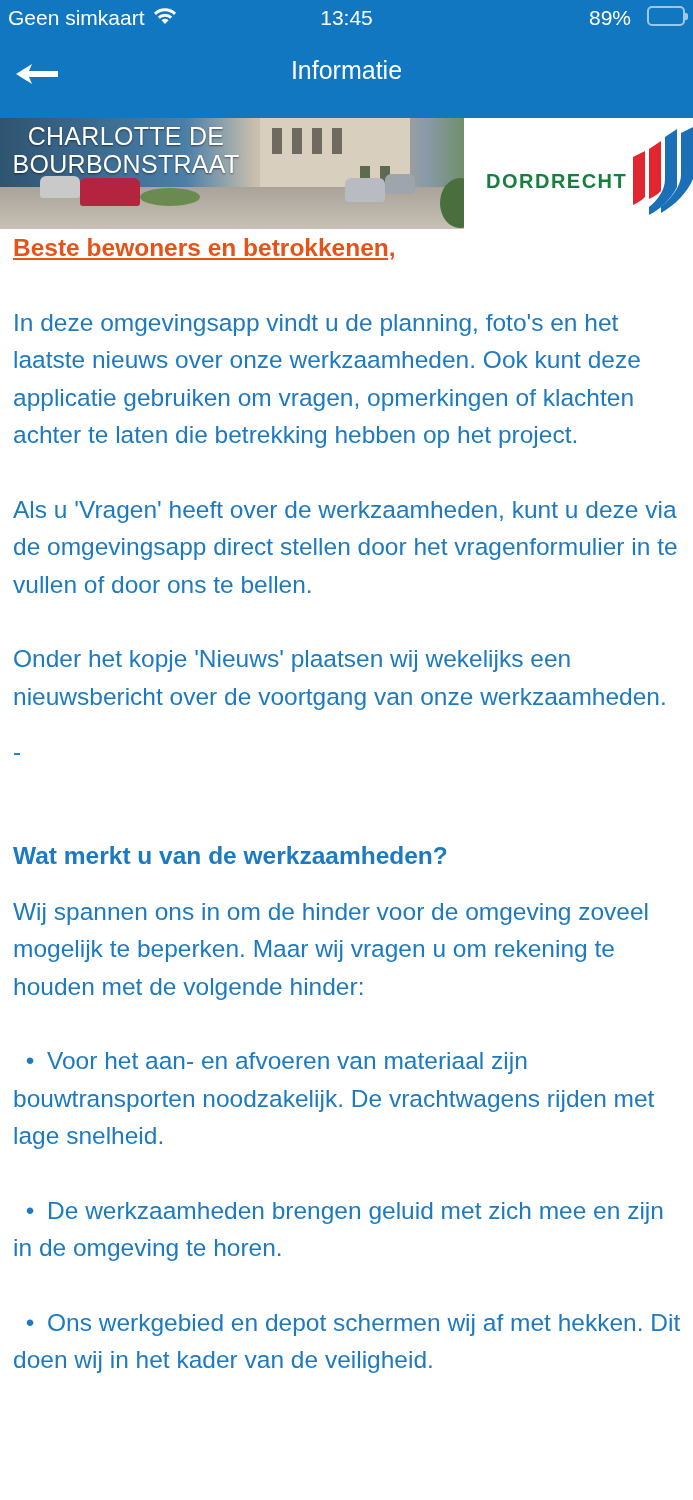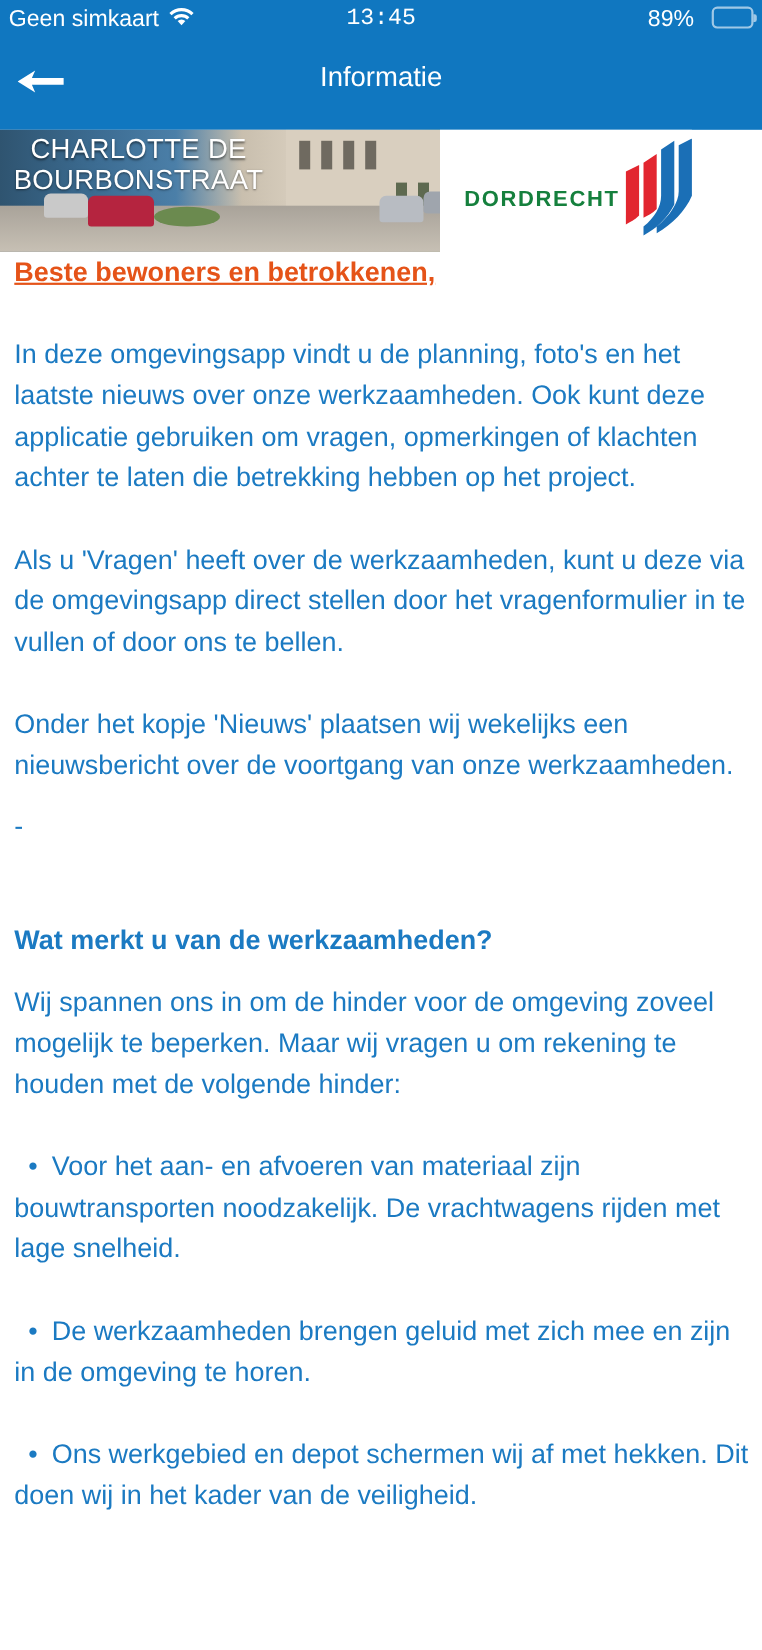--- a/index.html
+++ b/index.html
@@ -2,32 +2,32 @@
 <html><head>
   <meta charset="utf-8">
   <style>
     * { box-sizing: border-box; margin: 0; padding: 0; }
     html, body { width: 693px; height: 1500px; overflow: hidden; background: #ffffff; }
     body { font-family: "Liberation Sans", "DejaVu Sans", sans-serif; position: relative; }
 
     .topbar { position: absolute; left: 0; top: 0; width: 693px; height: 118px; background: #1077c0; color: #ffffff; }
     .status { position: absolute; left: 0; top: 0; width: 693px; height: 40px; font-size: 21px; }
     .status .carrier { position: absolute; left: 8px; top: 6px; display: flex; align-items: center; gap: 8px; }
-    .status .time { position: absolute; left: 0; right: 0; top: 6px; text-align: center; font-weight: normal; font-family: Liberation Mono, monospace; }
+    .status .time { position: absolute; left: 0; right: 0; top: 6px; text-align: center; font-weight: normal; }
     .status .battery-wrap { position: absolute; right: 8px; top: 6px; display: flex; align-items: flex-start; gap: 16px; }
     .battery { width: 38px; height: 20px; border: 2px solid rgba(255,255,255,0.6); border-radius: 5px; padding: 2px; position: relative; }
     .battery .fill { width: 100%; height: 100%; background: #ffffff; border-radius: 2px; }
     .battery::after { content: ""; position: absolute; right: -5px; top: 5px; width: 3px; height: 7px; background: rgba(255,255,255,0.6); border-radius: 0 2px 2px 0; }
 
     .navbar { position: absolute; left: 0; top: 40px; width: 693px; height: 78px; }
     .back-btn { position: absolute; left: 12px; top: 16px; width: 50px; height: 40px; display: flex; align-items: center; justify-content: center; cursor: pointer; }
     .nav-title { position: absolute; left: 0; right: 0; top: 16px; text-align: center; font-size: 25px; }
 
     .banner { position: absolute; left: 0; top: 118px; width: 693px; height: 111px; display: flex; }
-    .banner-photo { position: relative; width: 400px; height: 111px; overflow: hidden;
+    .banner-photo { position: relative; width: 464px; height: 111px; overflow: hidden;
       background:
         linear-gradient(180deg, rgba(0,0,0,0) 55%, rgba(0,0,0,0.05) 100%),
         linear-gradient(90deg, #2f5470 0%, #3c6c92 22%, #4b7fa8 40%, #c9bfae 55%, #d8cebe 68%, #b4a892 80%, #8a9aa8 92%, #6f8f6a 100%);
     }
     .banner-photo .road { position: absolute; left: 0; right: 0; bottom: 0; height: 42px; background: linear-gradient(180deg, #a9a39a, #c7c0b4); }
     .banner-photo .building { position: absolute; left: 260px; top: 0; width: 150px; height: 80px; background: #d9cfbf; }
     .banner-photo .building .win { position: absolute; width: 10px; height: 26px; background: #6f6a60; top: 10px; }
     .banner-photo .car { position: absolute; border-radius: 6px 6px 3px 3px; }
     .banner-photo .tree { position: absolute; border-radius: 50%; background: #4b6e3f; }
     .banner-title { position: absolute; left: 12px; top: 4px; color: #ffffff; font-size: 25px; line-height: 28px; text-align: center; width: 228px; text-shadow: 0 1px 2px rgba(0,0,0,0.5); letter-spacing: 0.3px; }

